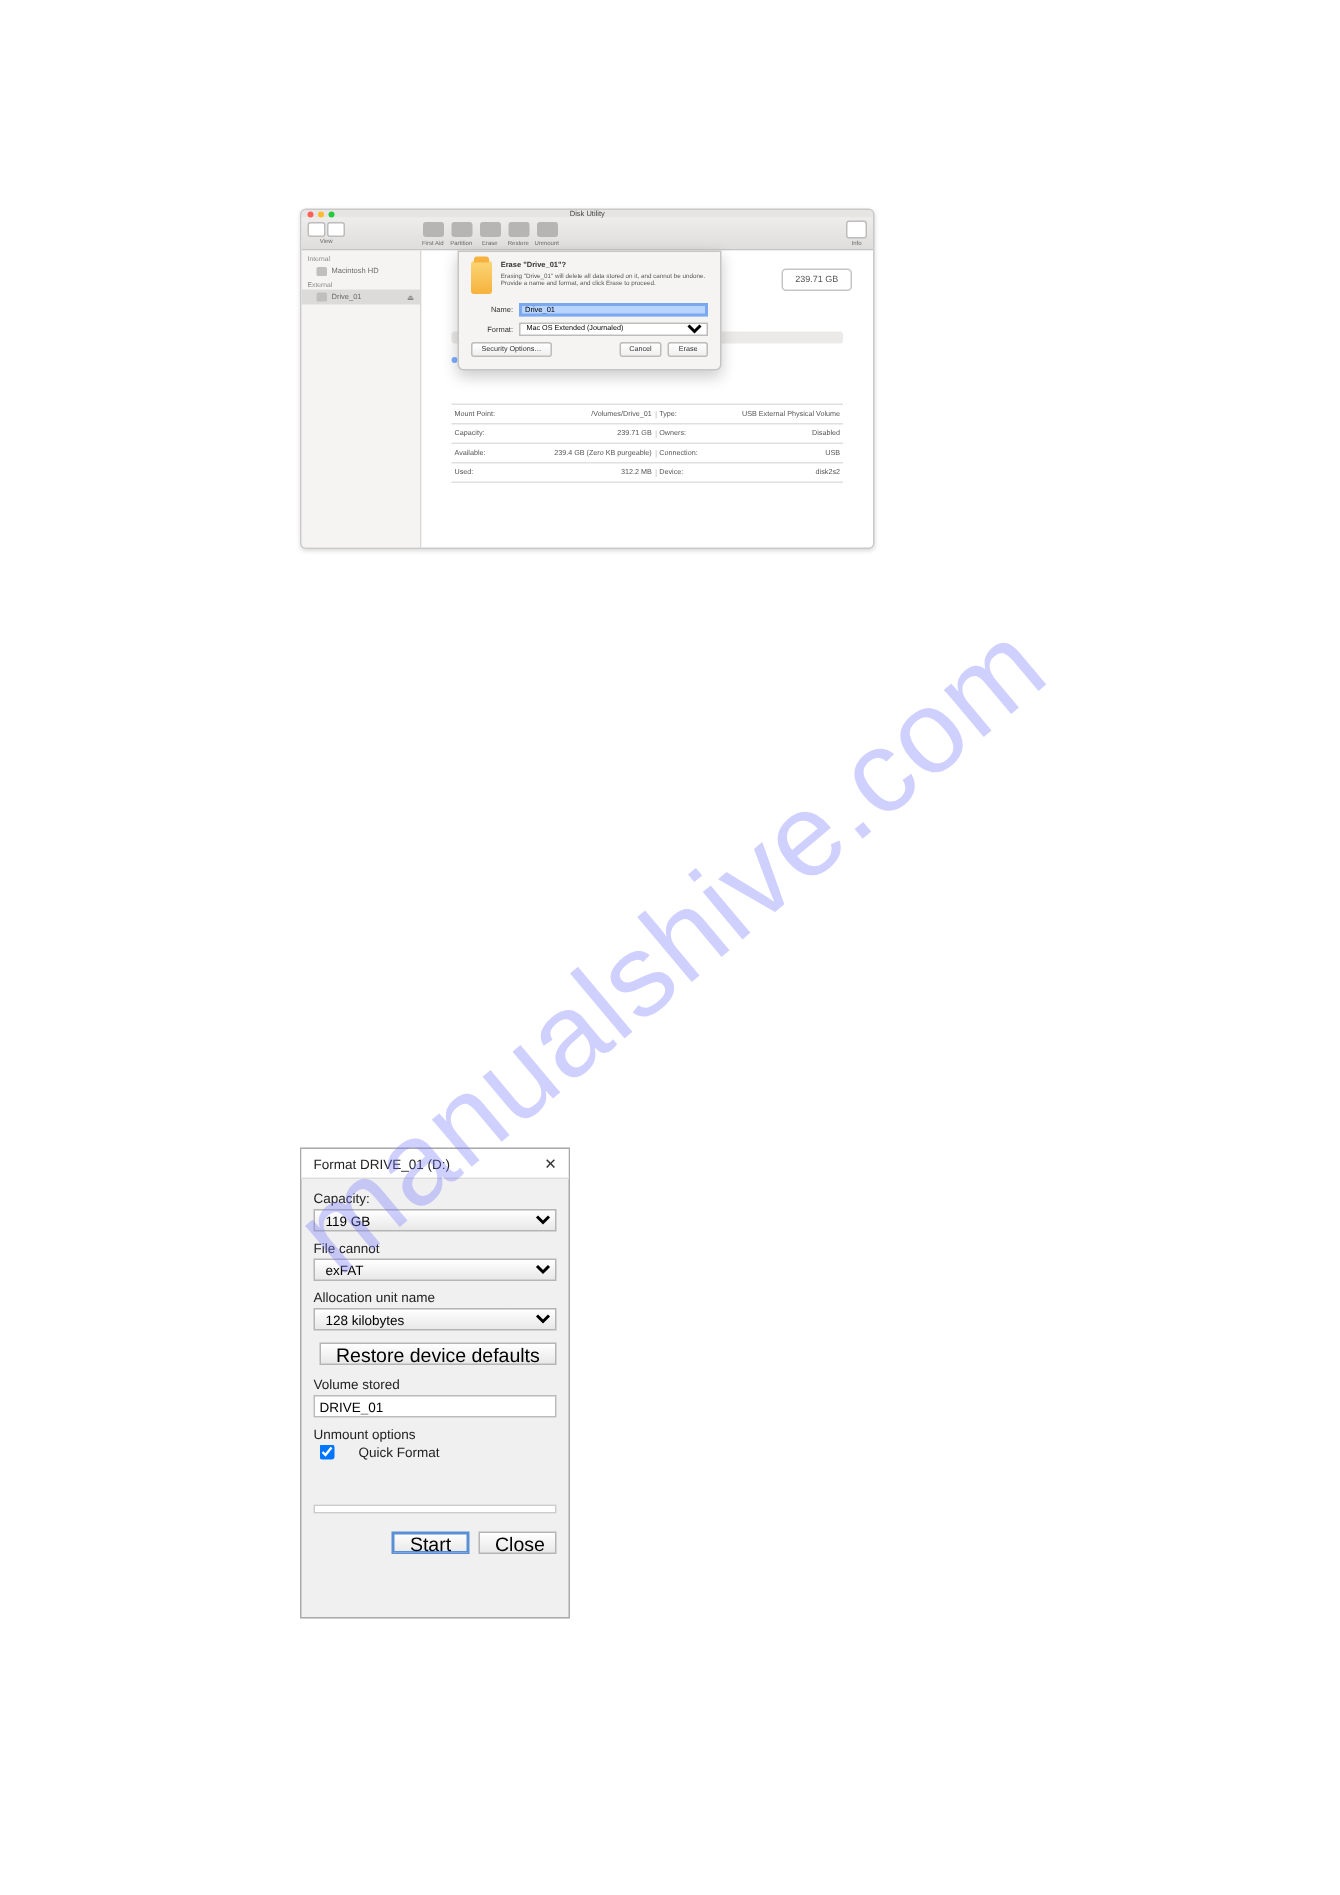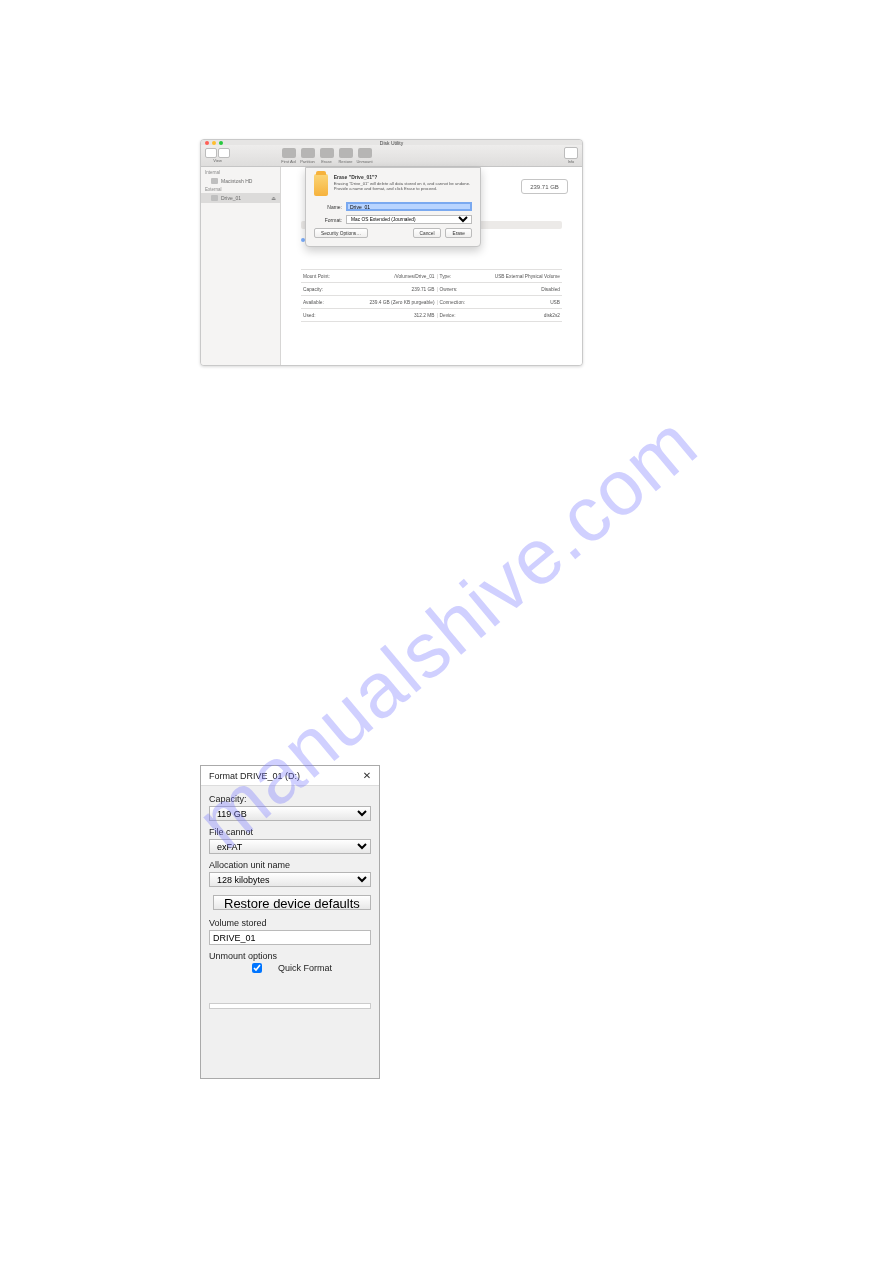--- a/index.html
+++ b/index.html
@@ -62,21 +62,21 @@
   .win-window { position: absolute; left: 200px; top: 765px; width: 180px; height: 314px; border: 1px solid #aaa; background: #f0f0f0; font-family: "Segoe UI", sans-serif; font-size: 9px; color: #222; }
   .win-titlebar { height: 20px; background: #fff; border-bottom: 1px solid #ddd; display: flex; align-items: center; padding: 0 6px 0 8px; }
   .win-title { flex: 1; font-size: 9px; }
   .win-close { width: 12px; height: 12px; display: flex; align-items: center; justify-content: center; font-size: 10px; color: #333; }
   .win-body { padding: 8px 8px 6px; }
   .win-label { font-size: 9px; margin-bottom: 2px; display: block; }
   .win-select { width: 100%; height: 15px; font-size: 9px; background: linear-gradient(#fff,#e8e8e8); border: 1px solid #b5b5b5; margin-bottom: 6px; padding: 0 3px; }
   .win-text { width: 100%; height: 15px; font-size: 9px; background: #fff; border: 1px solid #bababa; margin-bottom: 6px; padding: 0 3px; }
   .win-btn { height: 15px; font-size: 13px; background: linear-gradient(#fff,#e8e8e8); border: 1px solid #b5b5b5; padding: 0 10px; }
   .win-btn.restore { margin: 2px 0 8px 4px; }
-  .win-check { display: flex; align-items: center; gap: 16px; margin: 2px 0 0 4px; font-size: 9px; justify-content: center; }
+  .win-check { display: flex; align-items: center; gap: 16px; margin: 2px 0 0 4px; font-size: 9px; }
   .win-check input { width: 10px; height: 10px; }
   .win-progress { height: 6px; border: 1px solid #ccc; background: #fff; margin-top: 30px; }
   .win-footer { display: flex; justify-content: flex-end; gap: 6px; padding: 6px 8px 8px; }
   .win-footer .win-btn { width: 52px; text-align: center; }
   .win-footer .win-btn.default { border-color: #5a8fd6; box-shadow: 0 0 0 1px #5a8fd6 inset; }
 </style>
 </head>
 <body>
 
 <div class="watermark">manualshive.com</div>
@@ -205,13 +205,17 @@
     <input class="win-text" type="text" value="DRIVE_01" style="">
 
     <label class="win-label">Unmount options</label>
     <div class="win-check">
       <input type="checkbox" checked="" style="">
       <span>Quick Format</span>
     </div>
 
     <div class="win-progress"></div>
   </div>
+  <div class="win-footer">
+    <button class="win-btn default">Start</button>
+    <button class="win-btn">Close</button>
+  </div>
 </div>
 
 </body></html>

